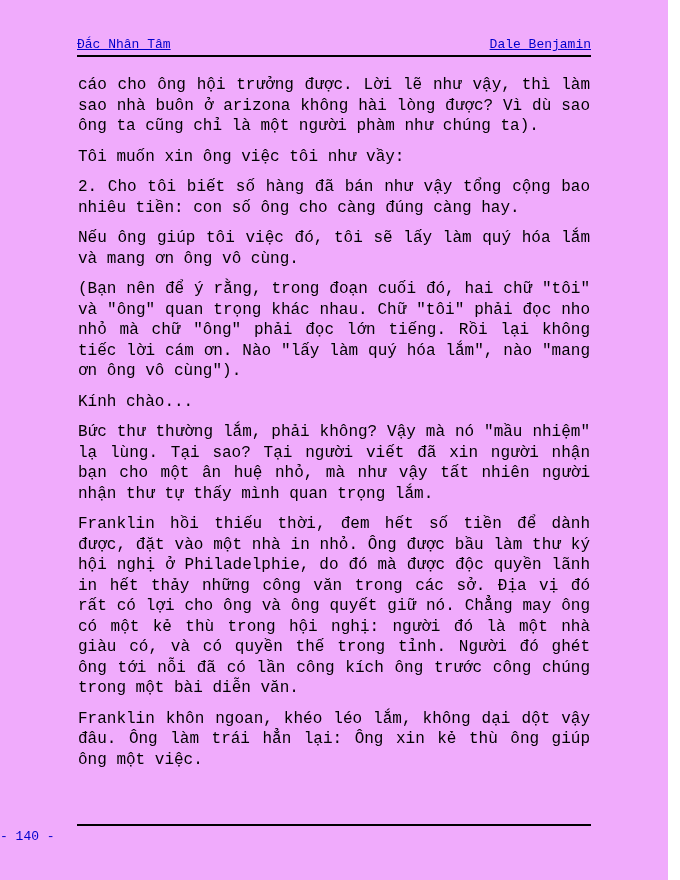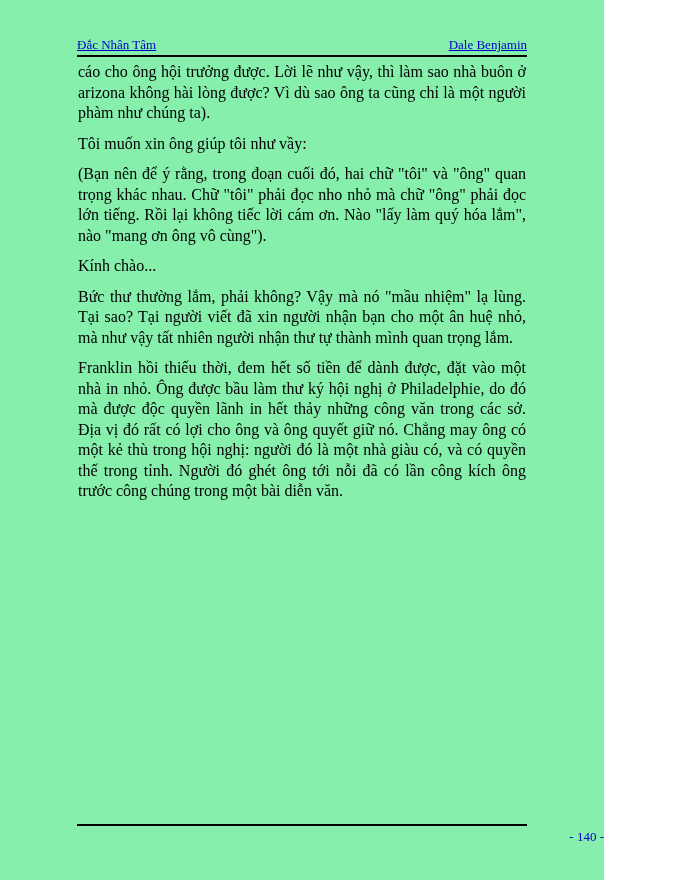--- a/index.html
+++ b/index.html
@@ -1,23 +1,23 @@
 <!DOCTYPE html>
 <html lang="vi" style="--blue: #0000CC; --ink: #000000;"><head>
 <meta charset="utf-8">
 <style>
   :root { --blue: #0000CC; --ink: #000000; }
   * { box-sizing: border-box; }
   html, body { margin: 0; padding: 0; background: #ffffff; }
   .page {
     position: relative;
-    width: 604px;
+    width: 668px;
     height: 880px;
-    background: #86efac;
-    font-family: Liberation Serif, serif;
+    background: #f0abfc;
+    font-family: Liberation Mono, monospace;
     overflow: hidden;
   }
   .header {
     position: absolute;
     top: 37px;
     left: 77px;
     right: 77px;
     display: flex;
     justify-content: space-between;
     align-items: baseline;
@@ -29,21 +29,21 @@
   .header-rule {
     position: absolute;
     top: 55px;
     left: 77px;
     right: 77px;
     height: 0;
     border-top: 2px solid var(--ink);
   }
   .content {
     position: absolute;
-    top: 62px;
+    top: 75px;
     left: 78px;
     right: 78px;
     font-size: 16px;
     line-height: 20.5px;
     text-align: justify;
     color: var(--ink);
   }
   .content p { margin: 0 0 10px 0; }
   .footer-rule {
     position: absolute;
@@ -51,43 +51,46 @@
     left: 77px;
     right: 77px;
     height: 0;
     border-top: 2px solid var(--ink);
   }
   .footer-text {
     position: absolute;
     top: 829px;
     left: 0;
     right: 0;
-    text-align: right;
+    text-align: left;
     font-size: 13px;
     line-height: 15px;
     color: var(--blue);
   }
 </style>
 </head>
 <body>
 
 <div class="page">
 
   <div class="header">
     <span class="htext">Đắc Nhân Tâm</span>
     <span class="htext">Dale Benjamin</span>
   </div>
 
   <div class="header-rule"></div>
 
   <div class="content">
       <p>cáo cho ông hội trưởng được. Lời lẽ như vậy, thì làm sao nhà buôn ở arizona không hài lòng được? Vì dù sao ông ta cũng chỉ là một người phàm như chúng ta).</p>
-      <p>Tôi muốn xin ông giúp tôi như vầy:</p>
+      <p>Tôi muốn xin ông việc tôi như vầy:</p>
+      <p>2. Cho tôi biết số hàng đã bán như vậy tổng cộng bao nhiêu tiền: con số ông cho càng đúng càng hay.</p>
+      <p>Nếu ông giúp tôi việc đó, tôi sẽ lấy làm quý hóa lắm và mang ơn ông vô cùng.</p>
       <p>(Bạn nên để ý rằng, trong đoạn cuối đó, hai chữ "tôi" và "ông" quan trọng khác nhau. Chữ "tôi" phải đọc nho nhỏ mà chữ "ông" phải đọc lớn tiếng. Rồi lại không tiếc lời cám ơn. Nào "lấy làm quý hóa lắm", nào "mang ơn ông vô cùng").</p>
       <p>Kính chào...</p>
-      <p>Bức thư thường lắm, phải không? Vậy mà nó "mầu nhiệm" lạ lùng. Tại sao? Tại người viết đã xin người nhận bạn cho một ân huệ nhỏ, mà như vậy tất nhiên người nhận thư tự thành mình quan trọng lắm.</p>
+      <p>Bức thư thường lắm, phải không? Vậy mà nó "mầu nhiệm" lạ lùng. Tại sao? Tại người viết đã xin người nhận bạn cho một ân huệ nhỏ, mà như vậy tất nhiên người nhận thư tự thấy mình quan trọng lắm.</p>
       <p>Franklin hồi thiếu thời, đem hết số tiền để dành được, đặt vào một nhà in nhỏ. Ông được bầu làm thư ký hội nghị ở Philadelphie, do đó mà được độc quyền lãnh in hết thảy những công văn trong các sở. Địa vị đó rất có lợi cho ông và ông quyết giữ nó. Chẳng may ông có một kẻ thù trong hội nghị: người đó là một nhà giàu có, và có quyền thế trong tỉnh. Người đó ghét ông tới nỗi đã có lần công kích ông trước công chúng trong một bài diễn văn.</p>
+      <p>Franklin khôn ngoan, khéo léo lắm, không dại dột vậy đâu. Ông làm trái hẳn lại: Ông xin kẻ thù ông giúp ông một việc.</p>
     </div>
 
   <div class="footer-rule"></div>
   <div class="footer-text">- 140 -</div>
 
 </div>
 
 </body></html>

